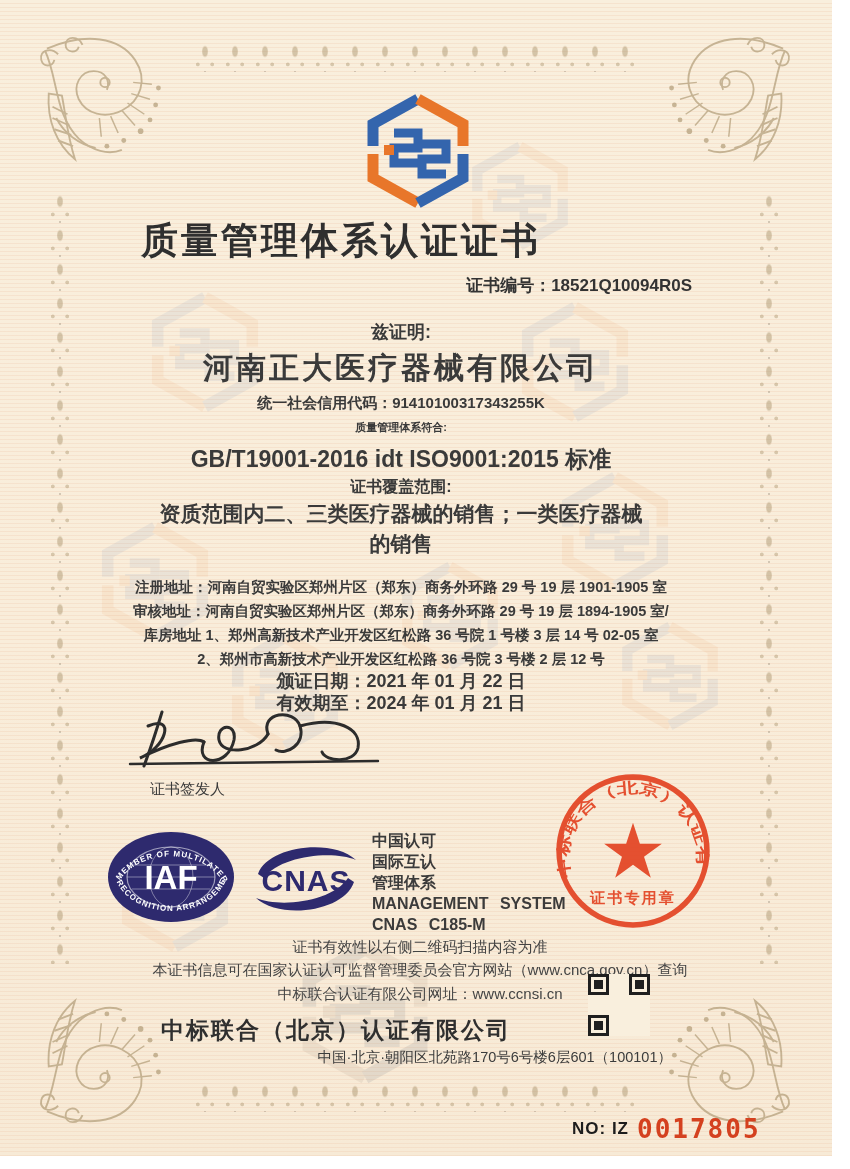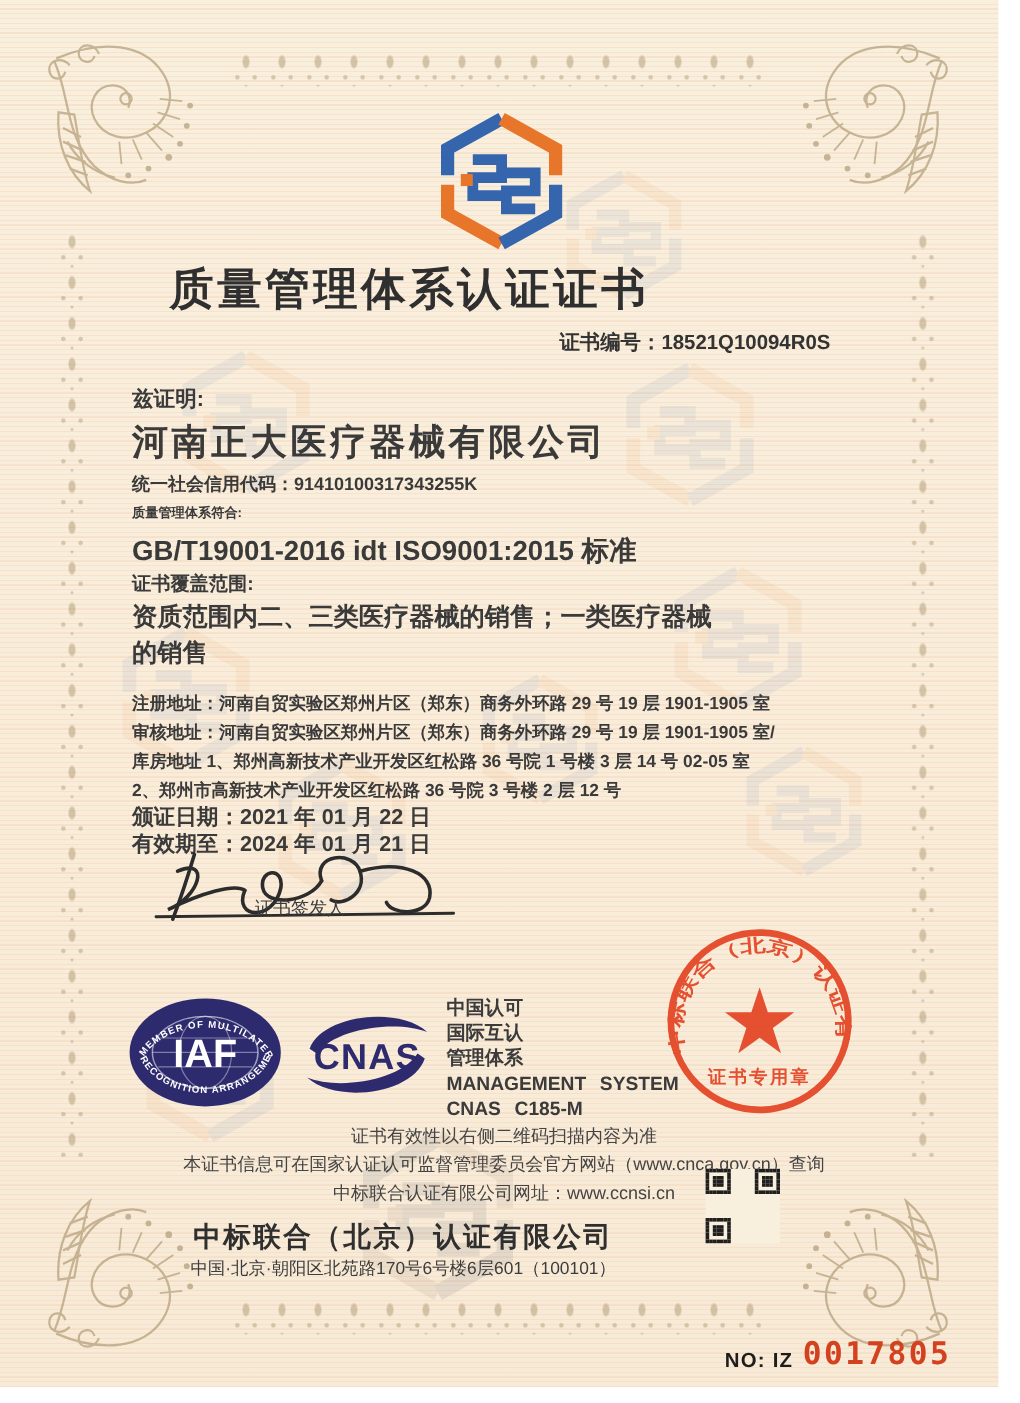--- a/index.html
+++ b/index.html
@@ -17,37 +17,37 @@
       radial-gradient(ellipse 5px 9px at 50% 28%, rgba(168,146,107,.55) 45%, rgba(0,0,0,0) 70%),
       radial-gradient(circle 3px at 26% 66%, rgba(168,146,107,.5) 50%, rgba(0,0,0,0) 75%),
       radial-gradient(circle 3px at 74% 66%, rgba(168,146,107,.5) 50%, rgba(0,0,0,0) 75%),
       radial-gradient(circle 2px at 50% 88%, rgba(151,138,120,.45) 50%, rgba(0,0,0,0) 75%);
     background-size:30px 34px;}
   .band.h{height:30px;}
   .band.v{width:30px;background-size:30px 34px;}
   .corner{position:absolute;width:150px;height:150px;}
   .wm{position:absolute;opacity:.07;}
   .wm.gray{filter:grayscale(.8);opacity:.12;}
-  .rightcol{position:absolute;left:110px;right:140px;text-align:left;color:#3a3a3a;}
+  .rightcol{position:absolute;left:110px;right:140px;text-align:center;color:#3a3a3a;}
   .title{position:absolute;left:0;right:150px;top:216px;text-align:center;font-size:37px;font-weight:bold;letter-spacing:3px;color:#2f2f2f;}
   .certno{position:absolute;right:140px;top:274px;font-size:17px;font-weight:bold;color:#333;margin-left:32px;}
   .lbl-sm{font-size:18px;font-weight:bold;}
   .company{font-size:30px;font-weight:bold;letter-spacing:3px;}
   .credit{font-size:15px;font-weight:600;}
   .standard{font-size:23px;font-weight:bold;}
   .scope1{font-size:21px;font-weight:bold;}
   .addr{font-size:14.5px;font-weight:600;line-height:24px;}
   .dates{font-size:18px;font-weight:bold;line-height:22px;}
   .siglabel{font-size:15px;color:#3a3a3a;}
   .accline{font-size:16px;font-weight:bold;color:#3b3b3b;line-height:21px;}
   .accline.en{font-weight:bold;word-spacing:7px;}
   .footnote{position:absolute;left:90px;width:660px;text-align:center;font-size:15px;font-weight:500;color:#444;}
   .orgname{position:absolute;left:0;right:160px;text-align:center;font-size:23px;font-weight:bold;letter-spacing:2px;color:#2f2f2f;}
-  .orgaddr{position:absolute;left:0;right:160px;text-align:center;font-size:14.5px;font-weight:500;color:#3c3c3c;}
-  .serial{position:absolute;left:604px;top:1114px;display:flex;align-items:flex-end;gap:8px;}
+  .orgaddr{position:absolute;left:0;right:160px;text-align:right;font-size:14.5px;font-weight:500;color:#3c3c3c;}
+  .serial{position:absolute;left:572px;top:1114px;display:flex;align-items:center;gap:8px;}
   .serial .pre{font-size:17px;font-weight:900;color:#1d1d1d;letter-spacing:1px;}
   .serial .num{font-family:"DejaVu Sans Mono",monospace;font-size:26px;font-weight:bold;color:#d4411f;letter-spacing:2px;}
 
   [data-name="qr-code"]{position:absolute;left:588px;top:974px;width:62px;height:62px;display:grid;grid-template-columns:repeat(21,1fr);grid-template-rows:repeat(21,1fr);background:#f9efdd;}
   [data-name="qr-code"] .on{background:#1f1f1f;}
 </style>
 </head>
 <body>
 
 <svg width="0" height="0" style="position:absolute" aria-hidden="true">
@@ -158,41 +158,41 @@
     <span data-name="credit-code-label">统一社会信用代码：</span><span data-name="credit-code-value">91410100317343255K</span>
   </div>
   <div class="rightcol" style="top:420px;font-size:11px;font-weight:bold" data-name="system-conform-label">质量管理体系符合:</div>
   <div class="rightcol standard" style="top:444px" data-name="standard-line">GB/T19001-2016 idt ISO9001:2015 标准</div>
   <div class="rightcol" style="top:477px;font-size:16px;font-weight:bold" data-name="scope-label">证书覆盖范围:</div>
   <div class="rightcol scope1" style="top:500px" data-name="scope-line-1">资质范围内二、三类医疗器械的销售；一类医疗器械</div>
   <div class="rightcol scope1" style="top:530px" data-name="scope-line-2">的销售</div>
 
   <div class="rightcol addr" style="top:575px" data-name="address-block">
     <div data-name="registered-address">注册地址：河南自贸实验区郑州片区（郑东）商务外环路 29 号 19 层 1901-1905 室</div>
-    <div data-name="audit-address">审核地址：河南自贸实验区郑州片区（郑东）商务外环路 29 号 19 层 1901-1905 室/</div>
+    <div data-name="audit-address">审核地址：河南自贸实验区郑州片区（郑东）商务外环路 29 号 19 层 1894-1905 室/</div>
     <div data-name="warehouse-address-1">库房地址 1、郑州高新技术产业开发区红松路 36 号院 1 号楼 3 层 14 号 02-05 室</div>
     <div data-name="warehouse-address-2">2、郑州市高新技术产业开发区红松路 36 号院 3 号楼 2 层 12 号</div>
   </div>
 
   <div class="rightcol dates" style="top:670px" data-name="dates-block">
     <div data-name="issue-date-line">颁证日期：2021 年 01 月 22 日</div>
     <div data-name="valid-until-line">有效期至：2024 年 01 月 21 日</div>
   </div>
 
   <svg class="abs" style="left:110px;top:698px;width:290px;height:80px" viewBox="0 0 290 80" data-name="issuer-signature">
     <g fill="none" stroke="#2c2c2c" stroke-width="3" stroke-linecap="round">
       <path d="M38,28 C66,16 56,50 30,60 C58,46 86,38 94,44"></path>
       <path d="M52,14 C46,34 40,52 34,68"></path>
       <path d="M94,44 C84,68 118,70 124,42 C127,24 106,26 109,42 C112,58 148,54 158,36"></path>
       <path d="M158,36 C150,14 184,10 190,28 C196,46 176,58 166,52"></path>
       <path d="M190,28 C226,18 252,30 248,50 C244,66 216,64 212,54"></path>
       <path d="M20,66 L268,63" stroke-width="2.4"></path>
     </g>
   </svg>
-  <div class="abs siglabel" style="left:150px;top:748px;width:200px;text-align:center" data-name="signer-label">证书签发人</div>
+  <div class="abs siglabel" style="left:150px;top:780px;width:200px;text-align:left" data-name="signer-label">证书签发人</div>
 
   <svg class="abs" style="left:104px;top:828px;width:134px;height:98px" viewBox="0 0 134 98" data-name="iaf-logo">
     <ellipse cx="67" cy="49" rx="63" ry="45" fill="#2e2a6e"></ellipse>
     <ellipse cx="67" cy="49" rx="44" ry="30" fill="none" stroke="rgba(255,255,255,.55)" stroke-width="1.2"></ellipse>
     <ellipse cx="67" cy="49" rx="22" ry="30" fill="none" stroke="rgba(255,255,255,.4)" stroke-width="1"></ellipse>
     <path d="M23,49 H111 M28,37 H106 M28,61 H106" stroke="rgba(255,255,255,.4)" stroke-width="1" fill="none"></path>
     <path id="iafTop" d="M14,56 A56,41 0 0 1 120,56" fill="none"></path>
     <text font-size="8" font-weight="bold" fill="#ffffff" letter-spacing="1">
       <textPath href="#iafTop" startOffset="4" data-name="iaf-top-text">MEMBER OF MULTILATERAL</textPath>
     </text>

